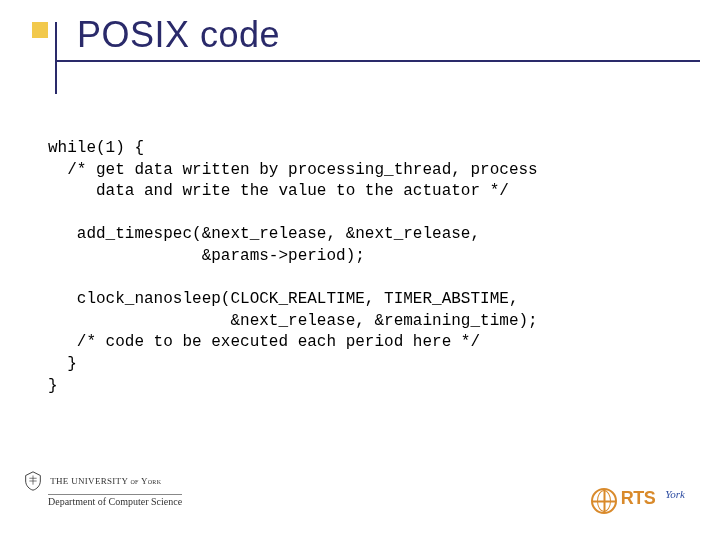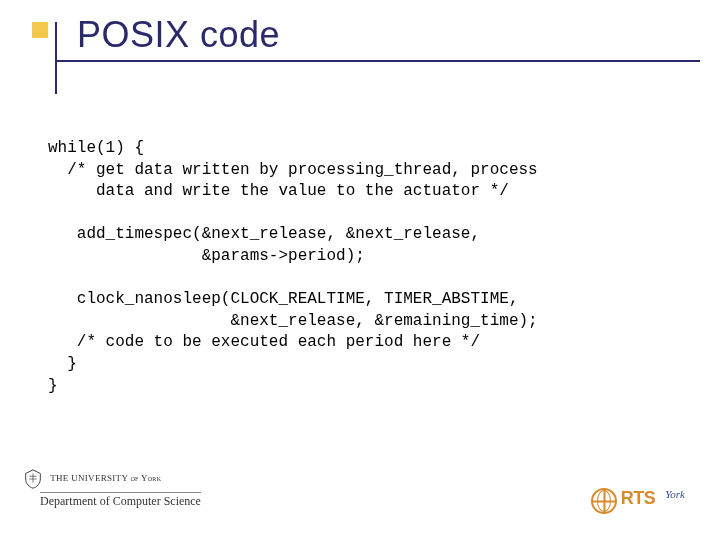--- a/index.html
+++ b/index.html
@@ -85,23 +85,23 @@
     margin-right: 4px;
   }
   .uni-logo .uni-text {
     display: inline-block;
     vertical-align: middle;
     font-variant: small-caps;
     letter-spacing: 0.3px;
   }
   .uni-logo .dept {
     display: block;
-    font-size: 12px;
+    font-size: 10px;
     margin-top: 2px;
-    margin-left: 18px;
+    margin-left: 26px;
     border-top: 0.5px solid #888;
     padding-top: 1px;
   }
   .credit {
     position: absolute;
     bottom: 18px;
     left: 165px;
     right: 120px;
     font-family: "Comic Sans MS", "Comic Sans", cursive, sans-serif;
     font-size: 10px;

